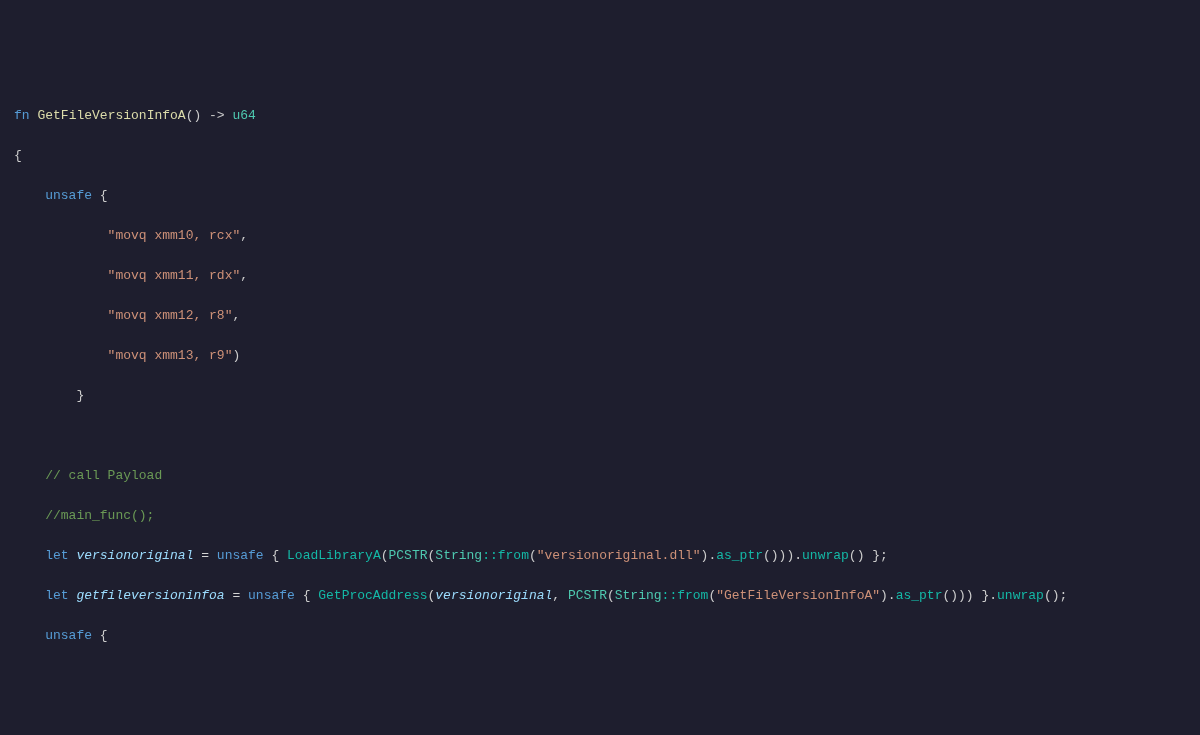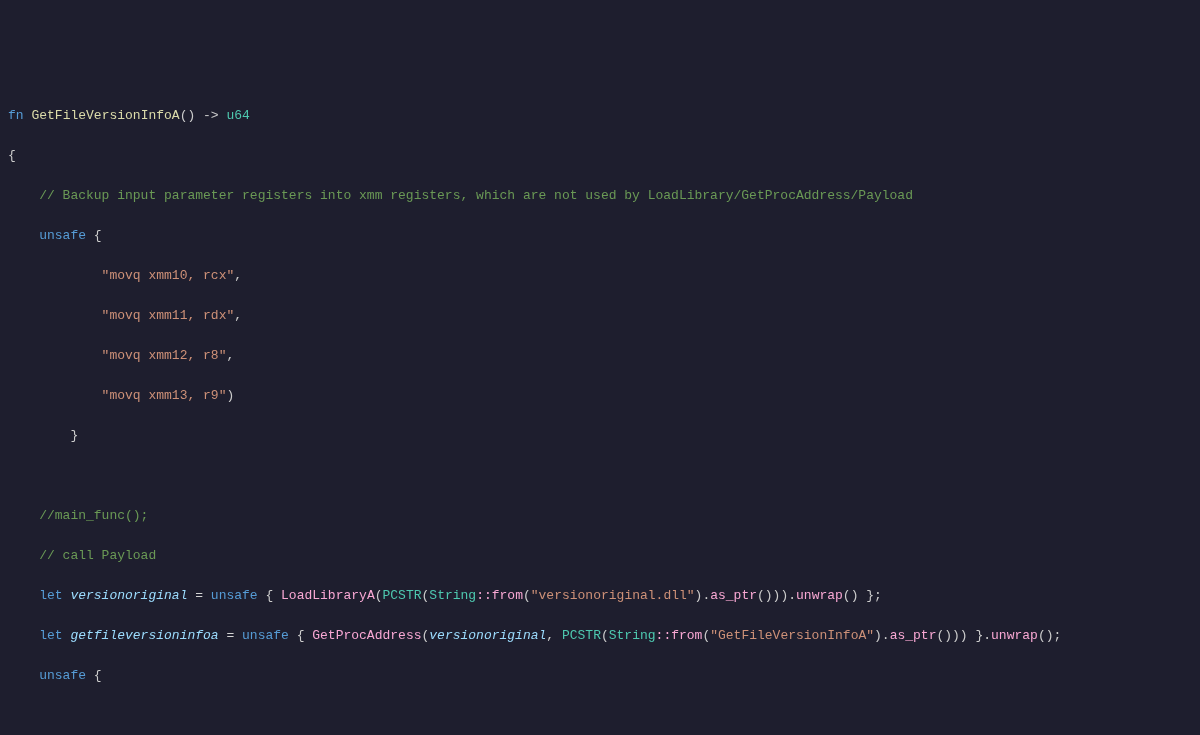--- a/index.html
+++ b/index.html
@@ -6,50 +6,49 @@
   body {
     background: #1e1e2e;
     font-family: 'Consolas', 'Courier New', monospace;
     font-size: 13px;
     line-height: 20px;
     color: #cdd6f4;
     padding: 6px 0;
     white-space: pre;
     overflow-x: auto;
   }
-  .line { padding: 0 8px; }
+  .line { padding: 0 14px; }
   .kw { color: #569cd6; }
   .fn-name { color: #dcdcaa; }
   .type { color: #4ec9b0; }
   .punc { color: #cccccc; }
   .op { color: #d4d4d4; }
   .comment { color: #6a9955; }
   .str { color: #ce9178; }
   .macro { color: #c586c0; }
   .ident { color: #9cdcfe; font-style: italic; }
-  .call { color: #f9a8d4; }
+  .call { color: #14b8a6; }
 </style>
 </head>
 <body>
 
 
 
 <div>
 <div class="line"><span class="kw">fn</span> <span class="fn-name">GetFileVersionInfoA</span><span class="punc">()</span><span class="punc"> -&gt; </span><span class="type">u64</span></div>
 <div class="line"><span class="punc">{</span></div>
-<div class="line"><span class="comment">    // Backup input parameter registers into xmm registers, which are not used by LoadLibrary/GetProcAddress/Payload</span></div>
 <div class="line"><span class="kw">    unsafe</span><span class="punc"> {</span></div>
 <div class="line"><span class="str">            "movq xmm10, rcx"</span><span class="punc">,</span></div>
 <div class="line"><span class="str">            "movq xmm11, rdx"</span><span class="punc">,</span></div>
 <div class="line"><span class="str">            "movq xmm12, r8"</span><span class="punc">,</span></div>
 <div class="line"><span class="str">            "movq xmm13, r9"</span><span class="punc">)</span></div>
 <div class="line"><span class="punc">        }</span></div>
 <div class="line"> </div>
+<div class="line"><span class="comment">    // call Payload</span></div>
 <div class="line"><span class="comment">    //main_func();</span></div>
-<div class="line"><span class="comment">    // call Payload</span></div>
 <div class="line"><span class="kw">    let</span><span class="ident"> versionoriginal</span><span class="op"> = </span><span class="kw">unsafe</span><span class="punc"> { </span><span class="call">LoadLibraryA</span><span class="punc">(</span><span class="type">PCSTR</span><span class="punc">(</span><span class="type">String</span><span class="call">::from</span><span class="punc">(</span><span class="str">"versionoriginal.dll"</span><span class="punc">).</span><span class="call">as_ptr</span><span class="punc">())).</span><span class="call">unwrap</span><span class="punc">() };</span></div>
 <div class="line"><span class="kw">    let</span><span class="ident"> getfileversioninfoa</span><span class="op"> = </span><span class="kw">unsafe</span><span class="punc"> { </span><span class="call">GetProcAddress</span><span class="punc">(</span><span class="ident">versionoriginal</span><span class="punc">, </span><span class="type">PCSTR</span><span class="punc">(</span><span class="type">String</span><span class="call">::from</span><span class="punc">(</span><span class="str">"GetFileVersionInfoA"</span><span class="punc">).</span><span class="call">as_ptr</span><span class="punc">())) }.</span><span class="call">unwrap</span><span class="punc">();</span></div>
 <div class="line"><span class="kw">    unsafe</span><span class="punc"> {</span></div>
 
 
 
 
 
 
 

